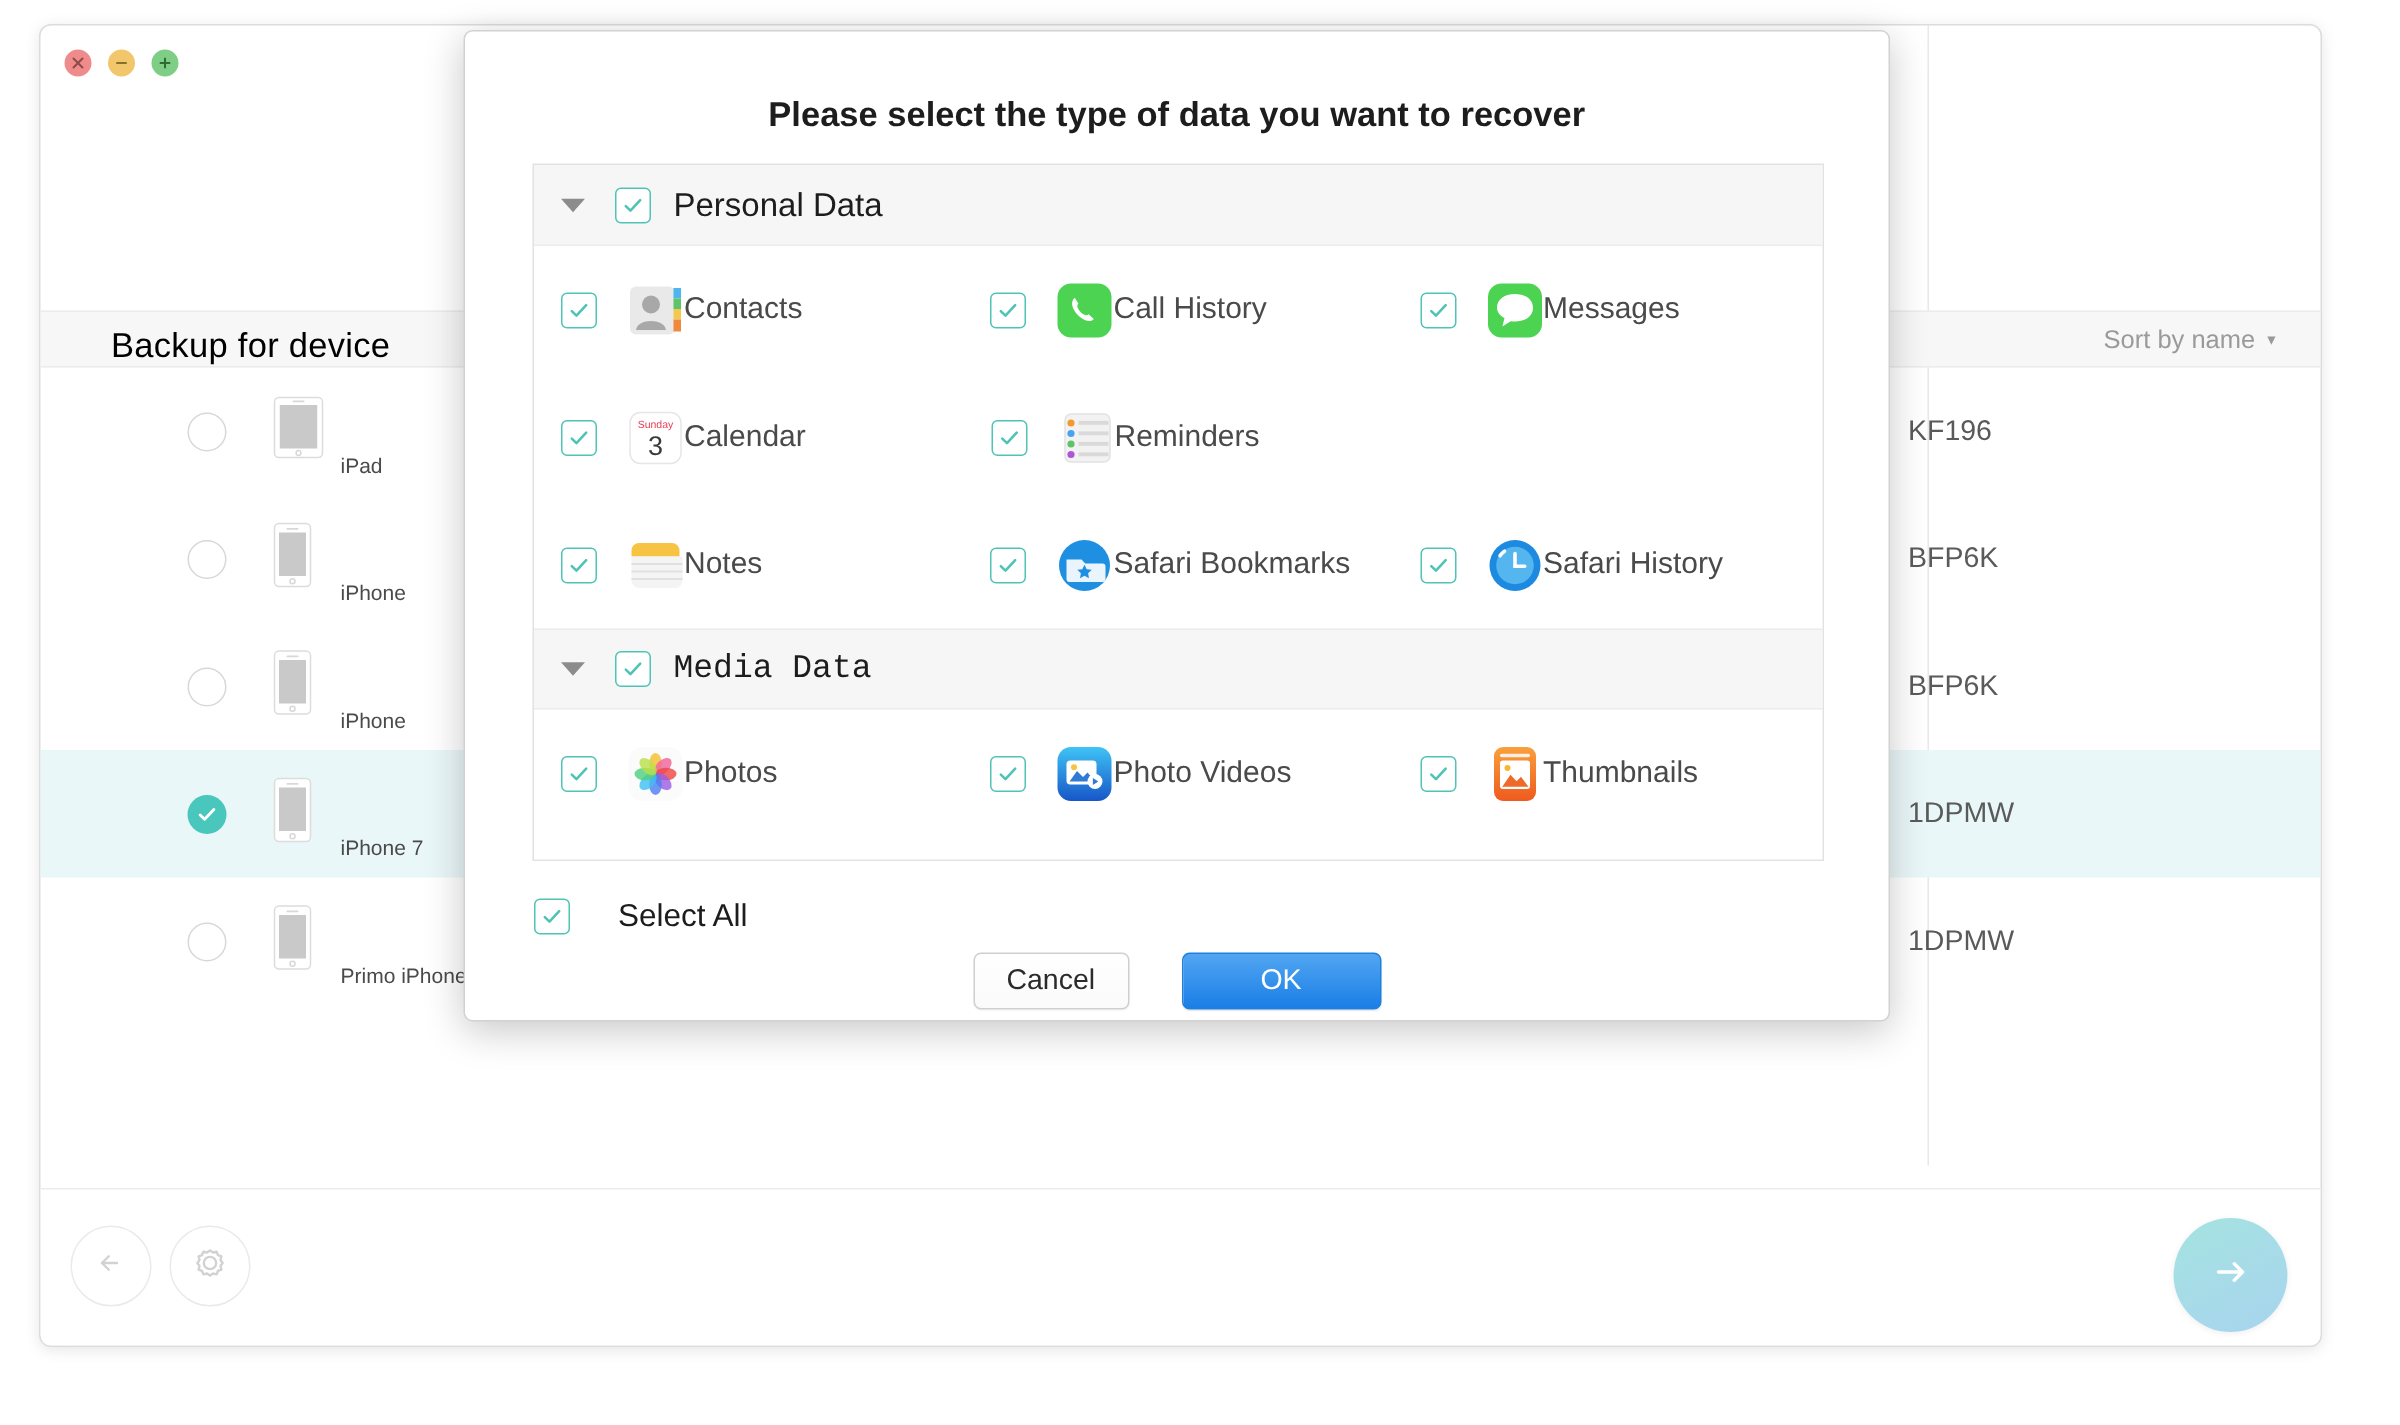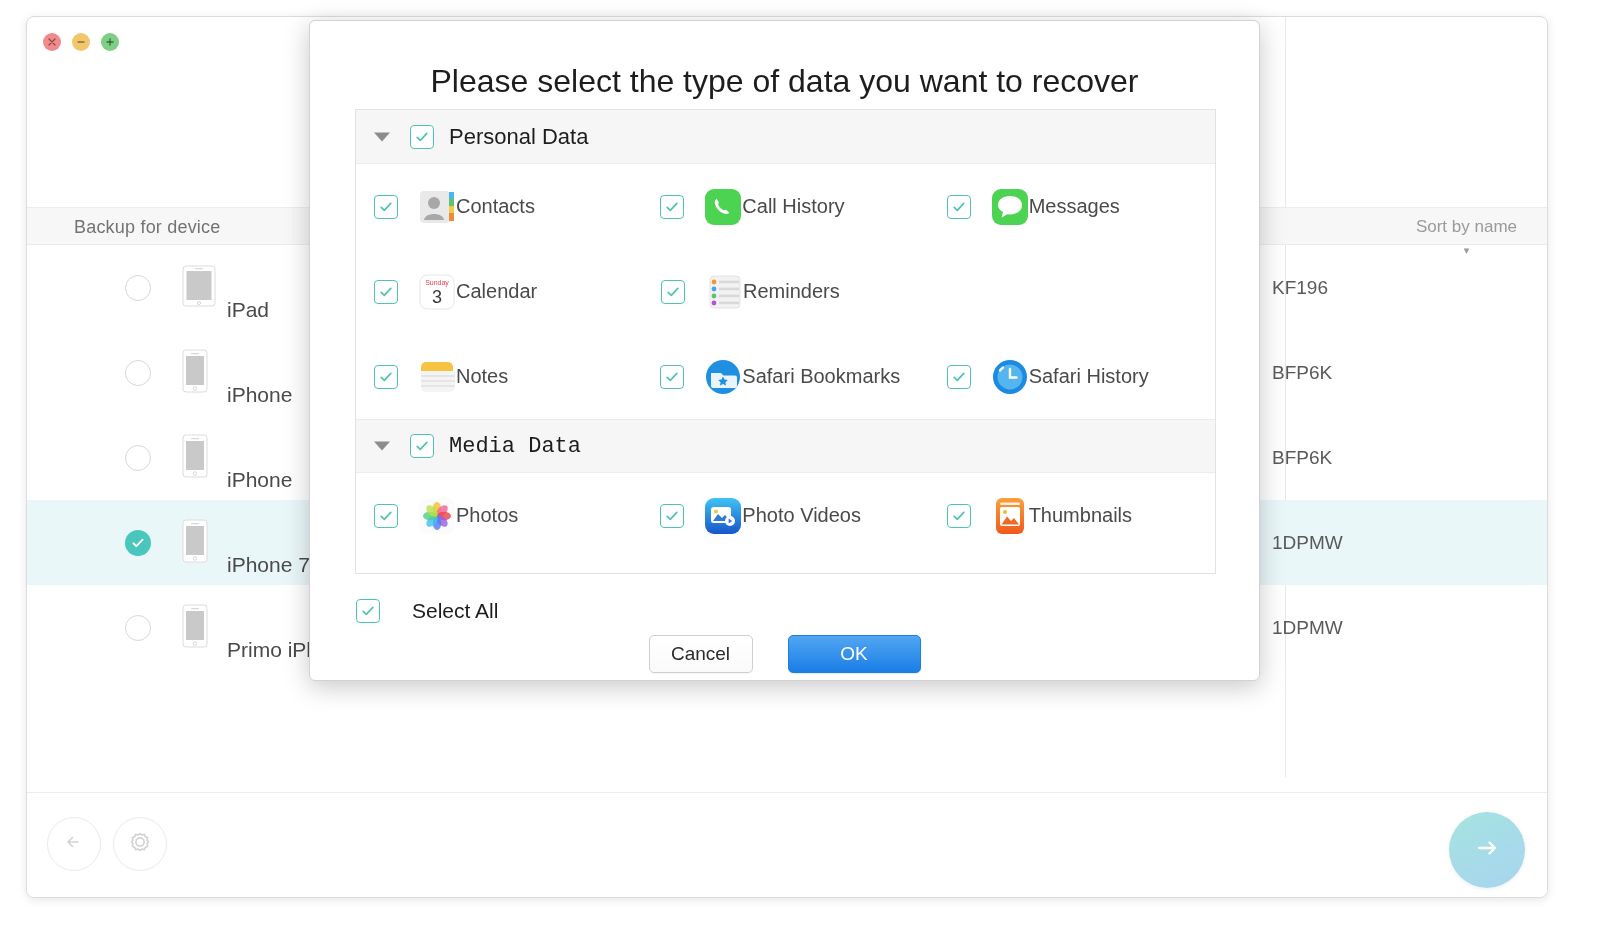--- a/index.html
+++ b/index.html
@@ -33,27 +33,26 @@
 
   
   #list-header {
     position: absolute; left: 0; top: 190px; width: 100%; height: 38px;
     background: #f7f7f7;
     border-top: 1px solid #ececec;
     border-bottom: 1px solid #ececec;
   }
   #backup-for-device-label {
     position: absolute; left: 47px; top: 9px;
-    font-size: 18px; color: #737373; letter-spacing: .2px;
+    font-size: 23px; color: #000000; letter-spacing: .2px;
   }
   #sort-by-name {
     position: absolute; right: 30px; top: 9px;
     font-size: 17px; color: #9a9a9a; display: flex; align-items: center; gap: 8px;
     cursor: default;
-    flex-direction: column;
   }
   #sort-caret { font-size: 11px; color: #9a9a9a; line-height: 1; }
 
   #device-list { position: absolute; left: 0; top: 228px; width: 100%; }
   .device-row {
     position: relative; height: 85px; display: flex; align-items: center;
   }
   .device-row.selected { background: #eaf7f8; }
   .radio {
     position: absolute; left: 98px;
@@ -61,21 +60,21 @@
     border: 1.5px solid #d8d8d8; background: #fff;
   }
   .radio.checked {
     border: none; background: #49c7bd;
     display: flex; align-items: center; justify-content: center;
   }
   .radio.checked svg { display: block; }
   .dev-icon { position: absolute; left: 155px; }
   .dev-name {
     position: absolute; left: 200px;
-    font-size: 21px; color: #4a4a4a; margin-top: 44px;
+    font-size: 14px; color: #4a4a4a; margin-top: 44px;
   }
   .dev-code {
     position: absolute; left: 1245px;
     font-size: 19px; color: #5a5a5a;
     white-space: nowrap;
   }
   #col-divider {
     position: absolute; left: 1258px; top: 0px; width: 1px; height: 760px;
     background: #e8e8e8;
   }
@@ -107,21 +106,21 @@
     left: 309px; top: 20px;
     width: 951px; height: 661px;
     background: #ffffff;
     border: 1px solid #d2d2d2;
     border-radius: 6px;
     box-shadow: 0 6px 26px rgba(0,0,0,0.22);
   }
   #dialog-title {
     position: absolute; left: 0; top: 42px; width: 100%;
     text-align: center;
-    font-size: 32px; color: #1d1d1d; font-weight: 400;
+    font-size: 23px; color: #1d1d1d; font-weight: 700;
   }
   #data-panel {
     position: absolute; left: 45px; top: 88px;
     width: 861px; height: 465px;
     border: 1px solid #e2e2e2; background: #fff;
     overflow: hidden;
   }
   .group-header {
     height: 54px; background: #f6f6f6;
     border-bottom: 1px solid #ececec;

